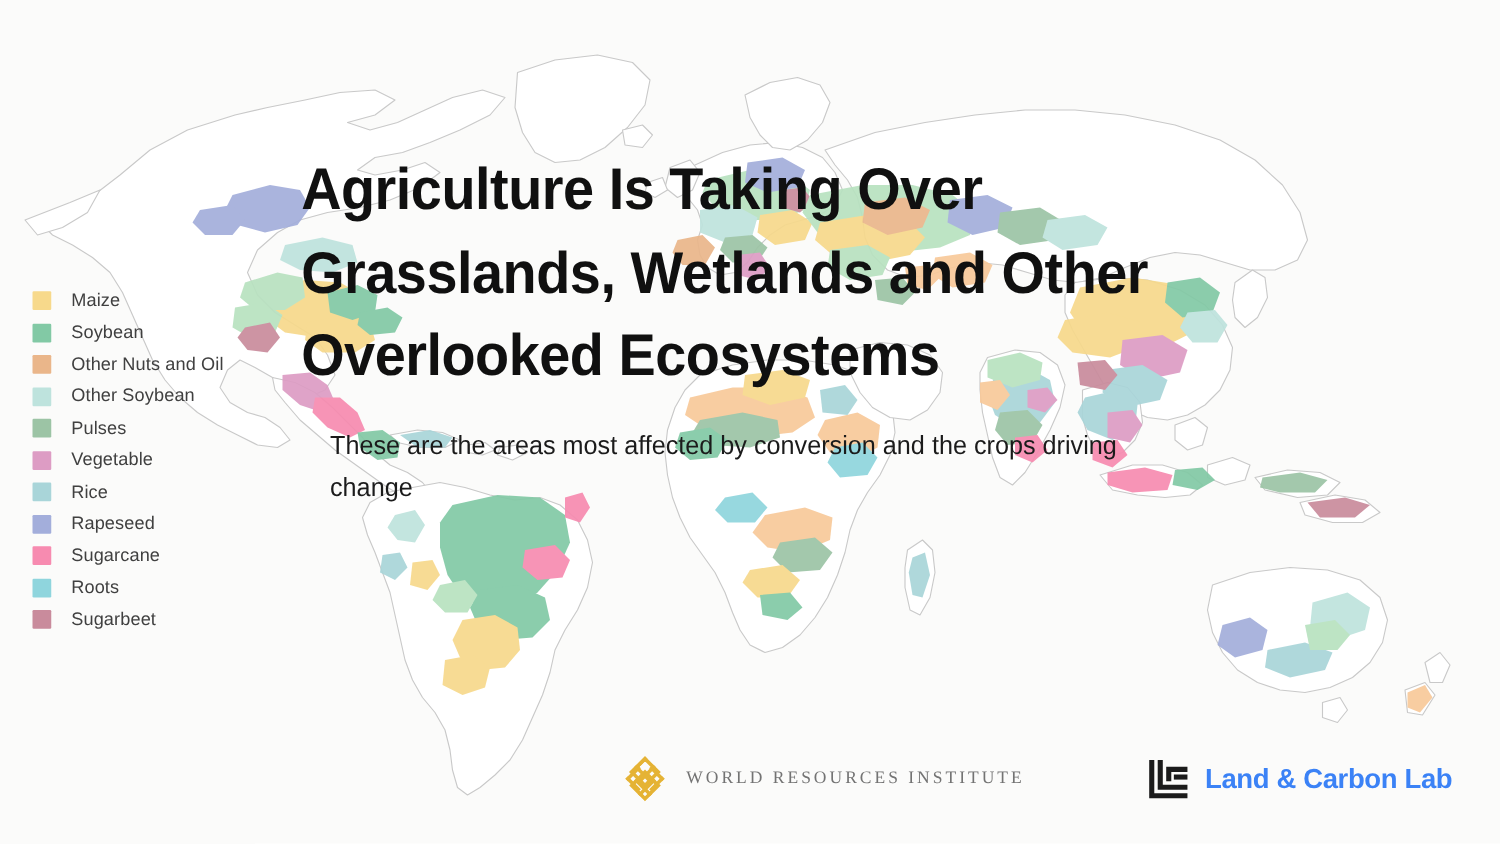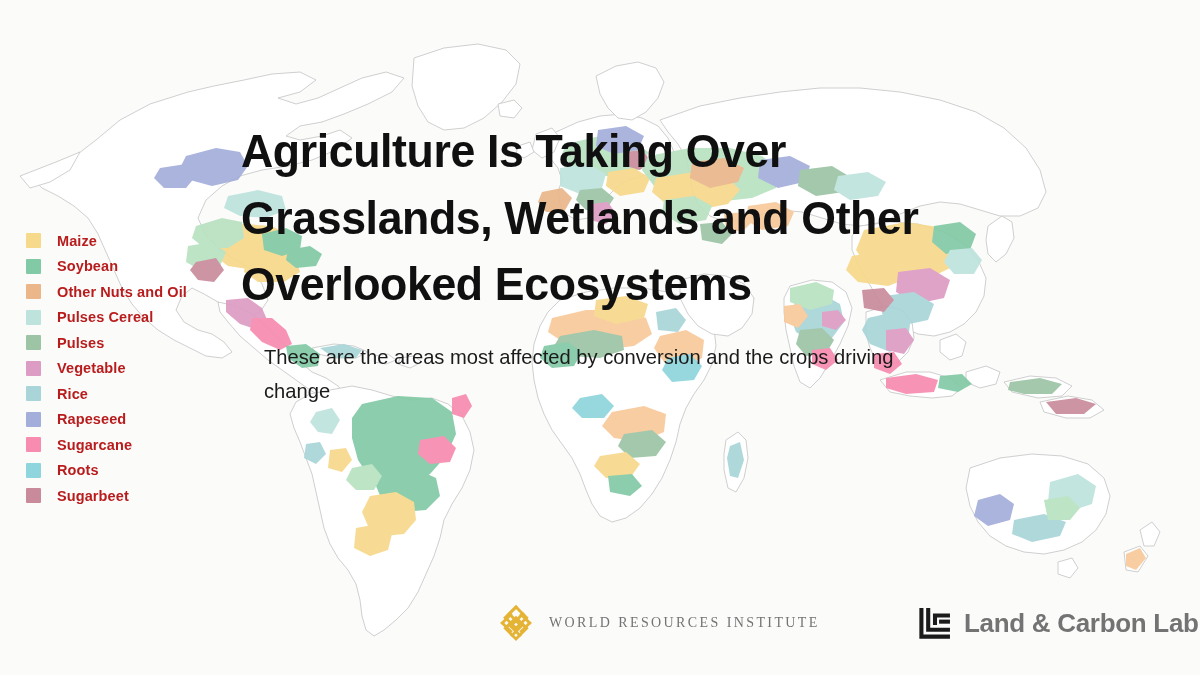--- a/index.html
+++ b/index.html
@@ -55,25 +55,24 @@
   }
   .legend-swatch {
     width: 15px;
     height: 15px;
     flex: 0 0 15px;
     border-radius: 1px;
   }
   .legend-label {
     margin-left: 16px;
     font-size: 14.5px;
-    color: #b91c1c;
+    color: #404040;
     letter-spacing: 0.1px;
     white-space: nowrap;
     line-height: 1;
-    font-weight: bold;
   }
 
   
   #title-block {
     position: absolute;
     left: 222px;
     top: 118px;
     width: 756px;
   }
   #headline {
@@ -123,24 +122,24 @@
     font-weight: 400;
     letter-spacing: 2.4px;
     color: #737373;
     white-space: nowrap;
   }
 
   .lcl-mark { width: 34px; height: 34px; flex: 0 0 34px; }
   .lcl-text {
     margin-left: 12px;
     font-family: "Liberation Sans", "DejaVu Sans", sans-serif;
-    font-size: 26px;
+    font-size: 22px;
     font-weight: 700;
     letter-spacing: -0.3px;
-    color: #737373;
+    color: #3b82f6;
     white-space: nowrap;
   }
 </style>
 </head>
 <body>
 
 <div id="slide" style="background: rgb(251, 251, 250);">
 
   <div id="map-layer">
     <svg id="map-svg" viewBox="0 0 1200 675" xmlns="http://www.w3.org/2000/svg">
@@ -327,21 +326,21 @@
     <div class="legend-row">
       <span class="legend-swatch" style="background:#82c9a5"></span>
       <span class="legend-label">Soybean</span>
     </div>
     <div class="legend-row">
       <span class="legend-swatch" style="background:#eab68a"></span>
       <span class="legend-label">Other Nuts and Oil</span>
     </div>
     <div class="legend-row">
       <span class="legend-swatch" style="background:#bee3dd"></span>
-      <span class="legend-label">Pulses Cereal</span>
+      <span class="legend-label">Other Soybean</span>
     </div>
     <div class="legend-row">
       <span class="legend-swatch" style="background:#9cc4a5"></span>
       <span class="legend-label">Pulses</span>
     </div>
     <div class="legend-row">
       <span class="legend-swatch" style="background:#dd9cc4"></span>
       <span class="legend-label">Vegetable</span>
     </div>
     <div class="legend-row">

